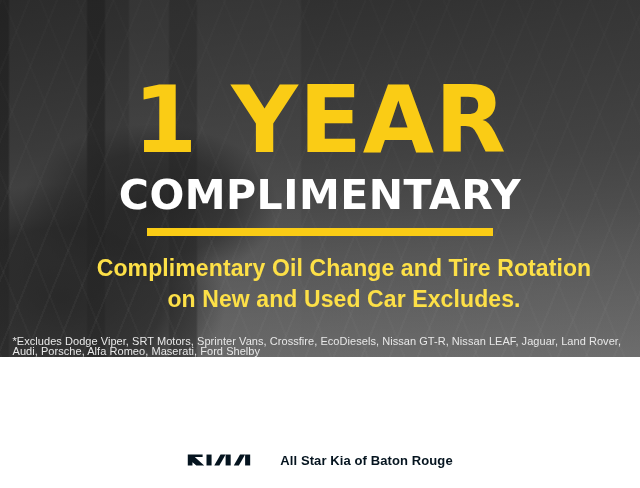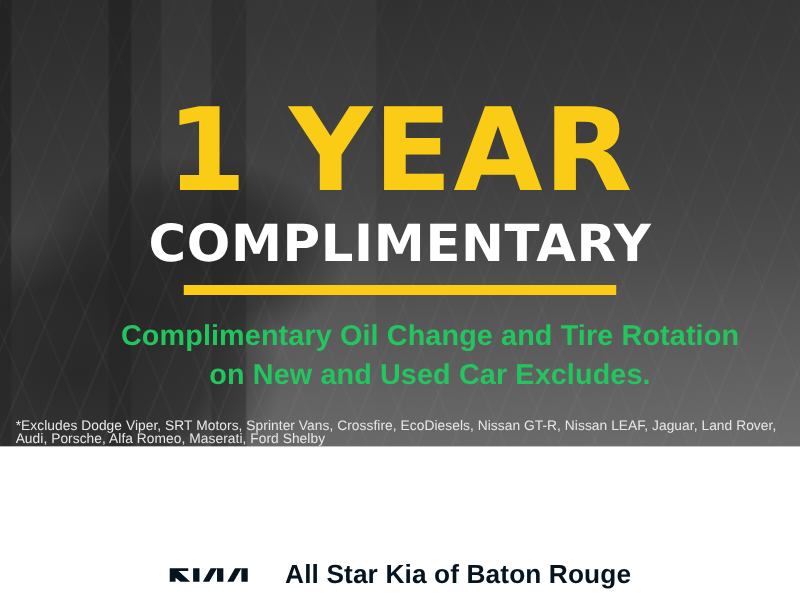--- a/index.html
+++ b/index.html
@@ -123,21 +123,21 @@
     height: 8px;
     background: #FACC15;
   }
 
   
   .subhead {
     margin-top: 17px;
     font-size: 23px;
     line-height: 31px;
     font-weight: 700;
-    color: #22c55e;
+    color: #fde047;
     text-align: center;
     letter-spacing: 0.1px;
     max-width: 600px;
     margin-left: 48px;
   }
 
   
   .disclaimer {
     margin-top: 22px;
     width: 615px;
@@ -159,21 +159,21 @@
     background: #ffffff;
     display: flex;
     align-items: center;
     justify-content: center;
     gap: 15px;
   }
 
   .kia-logo { display: block; }
 
   .dealer-name {
-    font-size: 21px;
+    font-size: 13px;
     font-weight: 700;
     color: #05141F;
     letter-spacing: 0.1px;
     white-space: nowrap;
   }
 </style>
 </head>
 <body>
 
 <div id="banner-root">

